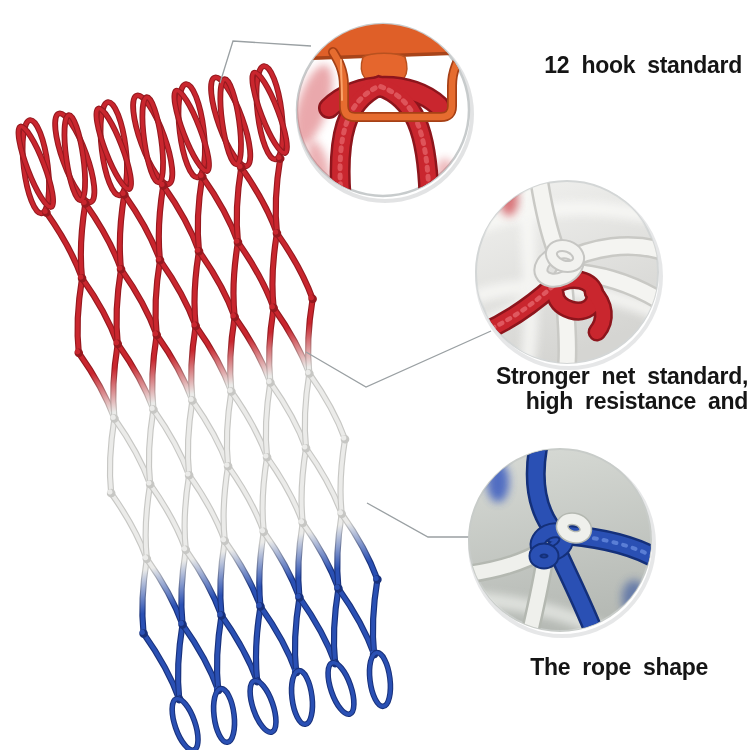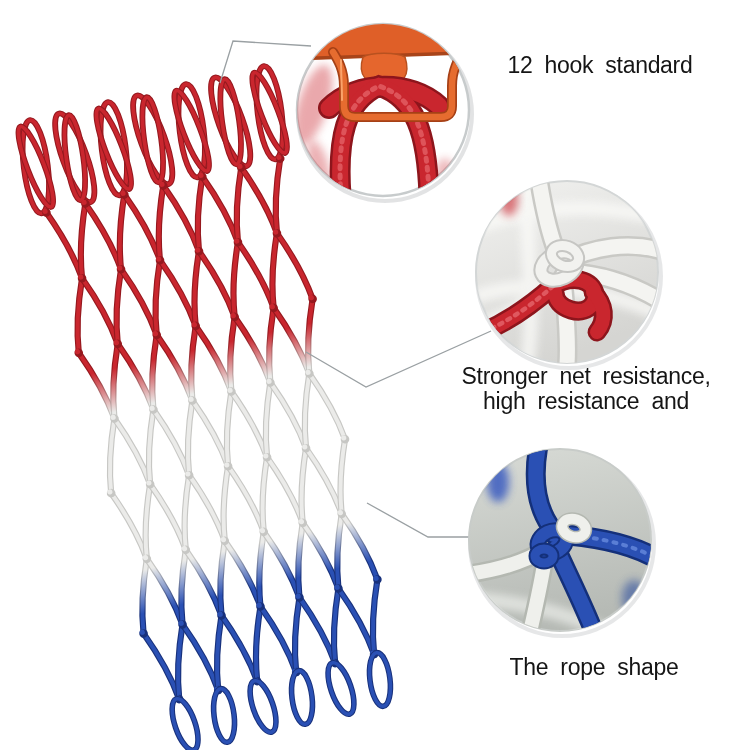--- a/index.html
+++ b/index.html
@@ -1,24 +1,24 @@
 <!DOCTYPE html>
 <html style="--background: #ffffff; --text: #151515; --connector-line: #9aa0a3; --net-red: #c9262e; --net-red-dark: #96181e; --net-white: #ebebe9; --net-white-dark: #c7c7c4; --net-blue: #2a50b4; --net-blue-dark: #18317c; --rim-orange: #df5f28;"><head>
 <meta charset="utf-8">
 <style>
   html,body{margin:0;padding:0;background:#fff;}
   #stage{position:relative;width:750px;height:750px;overflow:hidden;background:var(--background,#fff);
          font-family:"Liberation Sans",sans-serif;}
   svg{position:absolute;left:0;top:0;}
-  .caption{position:absolute;text-align:center;color:var(--text,#151515);font-weight:normal;
+  .caption{position:absolute;text-align:right;color:var(--text,#151515);font-weight:bold;
            font-size:23px;letter-spacing:-0.3px;word-spacing:6px;}
   .caption span{display:block;}
   #caption-hook{left:458px;top:46px;width:284px;line-height:38px;}
   #caption-structure{left:424px;top:364px;width:324px;line-height:24.5px;}
-  #caption-rope{left:452px;top:648px;width:284px;line-height:38px;}
+  #caption-rope{left:424px;top:648px;width:284px;line-height:38px;}
   
   .stop-red{stop-color:var(--net-red,#c9262e);}   .stop-red-d{stop-color:var(--net-red-dark,#96181e);}
   .stop-white{stop-color:var(--net-white,#ebebe9);} .stop-white-d{stop-color:var(--net-white-dark,#c7c7c4);}
   .stop-blue{stop-color:var(--net-blue,#2a50b4);}  .stop-blue-d{stop-color:var(--net-blue-dark,#18317c);}
   .rim{fill:var(--rim-orange,#df5f28);}
   .rope-red{stroke:var(--net-red,#c9262e);}
   .rope-blue{stroke:var(--net-blue,#2a50b4);}
   .connector{stroke:var(--connector-line,#9aa0a3);stroke-width:1.3;fill:none;}
 </style>
 </head>
@@ -494,19 +494,19 @@
           <ellipse cx="14" cy="-12" rx="12" ry="9" transform="rotate(18 14 -12)" stroke="#eff0ec" stroke-width="10"></ellipse>
         </g>
       </g>
     </g>
   </svg>
 
   <div class="caption" id="caption-hook">
     <span>12 hook standard</span>
   </div>
   <div class="caption" id="caption-structure">
-    <span>Stronger net resistance,</span>
+    <span>Stronger net standard,</span>
     <span>high resistance and</span>
   </div>
   <div class="caption" id="caption-rope">
     <span>The rope shape</span>
   </div>
 </div>
 
 </body></html>

